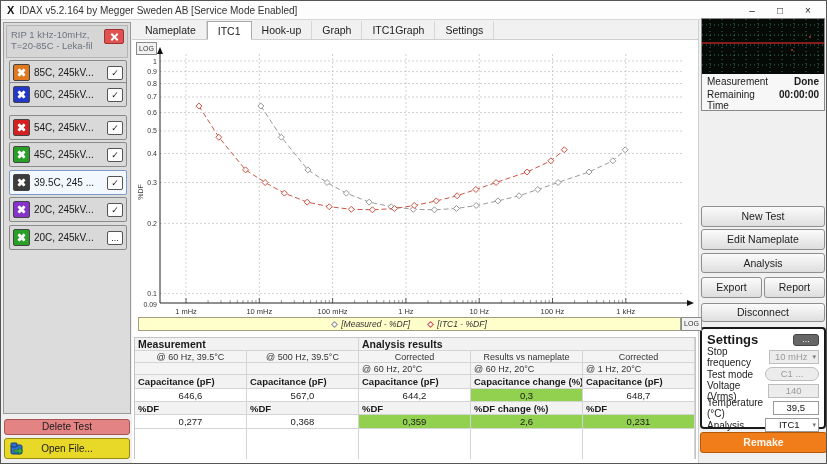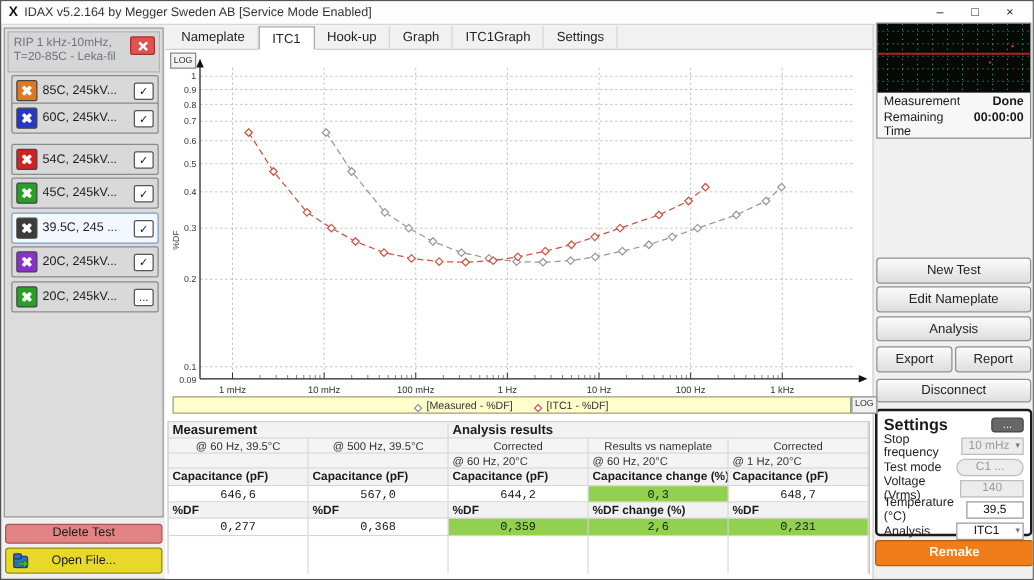--- a/index.html
+++ b/index.html
@@ -54,36 +54,36 @@
 
   .chartbox { position:absolute; left:2px; top:19px; width:562px; height:277px; }
   .logbtn { position:absolute; width:21px; height:13px; background:#f2f2f2; border:1px solid #8a8a8a;
             font-size:7px; line-height:11px; text-align:center; color:#333; z-index:5; }
   .logbtn.top { left:2px; top:2px; }
   #chart-svg { position:absolute; left:0; top:0; }
 
   .legendbar { position:absolute; left:6px; top:296px; width:543px; height:14px; background:#ffffcc;
                border:1px solid #a0a080; display:flex; align-items:center; justify-content:center; gap:18px;
                font-size:8.5px; color:#333; }
-  .lg-entry { display:flex; align-items:flex-end; gap:4px; }
+  .lg-entry { display:flex; align-items:center; gap:4px;font-style:italic; }
   .lg-marker { width:5px; height:5px; border:1px solid #888; transform:rotate(45deg); background:#fff; }
   .logbtn.legend { left:549px; top:296px; height:14px; }
 
   
   .rtable { position:absolute; left:2px; top:316px; width:562px; height:122px;
             display:grid; grid-template-columns:repeat(5,1fr);
             grid-template-rows:13px 12px 12px 14px 13px 13px 14px auto;
             border:1px solid #c4c4c4; border-bottom:none; font-size:9.5px; }
   .rtable > div { border-right:1px solid #d4d4d4; border-bottom:1px solid #d4d4d4;
                   overflow:hidden; white-space:nowrap; }
   .c-section { background:#f2f2f2; font-weight:bold; font-size:10.5px; padding:0 3px; line-height:13px; }
   .c-cond { background:#f4f4f4; text-align:center; color:#333; line-height:12px; font-size:9px; }
   .c-sub  { background:#f4f4f4; padding-left:3px; color:#333; line-height:12px; font-size:9px; }
   .c-lab  { background:#f2f2f2; font-weight:bold; padding-left:3px; line-height:14px; font-size:9.5px; }
-  .c-val  { background:#fff; text-align:center; line-height:13px; font-size:9.5px;font-family:Liberation Mono, monospace; }
+  .c-val  { background:#fff; text-align:center; line-height:13px; font-size:9.5px; }
   .c-fill { background:#fff; border-bottom:none !important; }
   .hl { }
 
   
   .rpanel { position:absolute; left:697px; top:19px; width:130px; height:445px; background:#f0f0f0;
             border-left:1px solid #cfcfcf; }
   .statusbox { position:absolute; left:700px; top:17px; width:124px; height:93px; background:#f7f7f7;
                border:1px solid #8a8a8a; }
   .scope { display:block; background:#060a06; }
   .stat-row { display:flex; justify-content:space-between; padding:2px 5px 0 5px; font-size:10px; }

